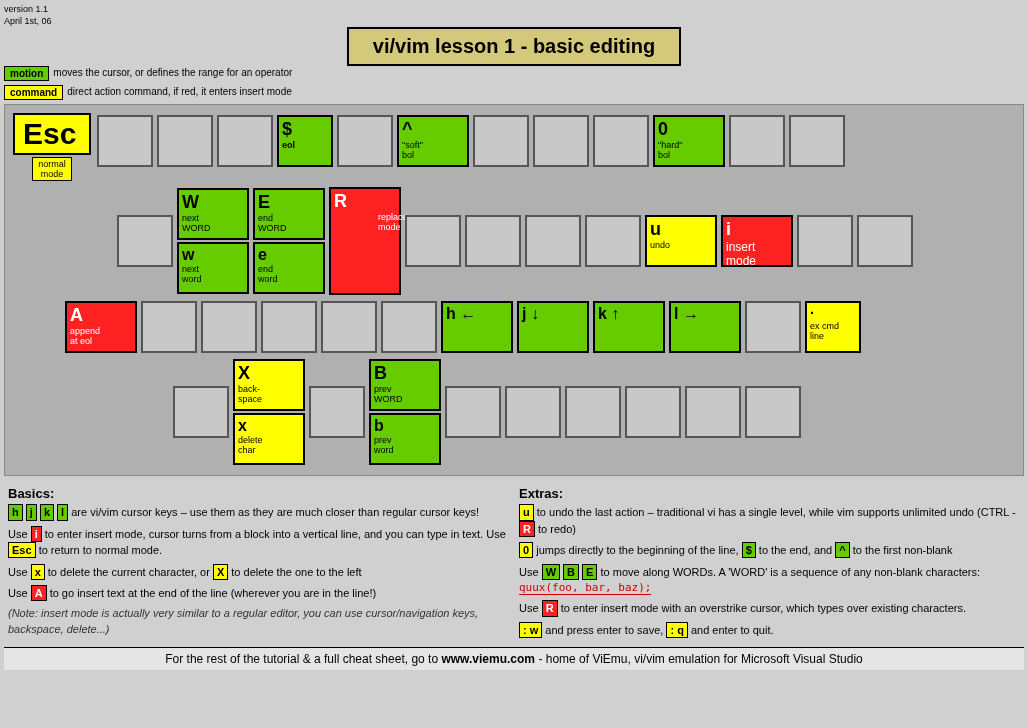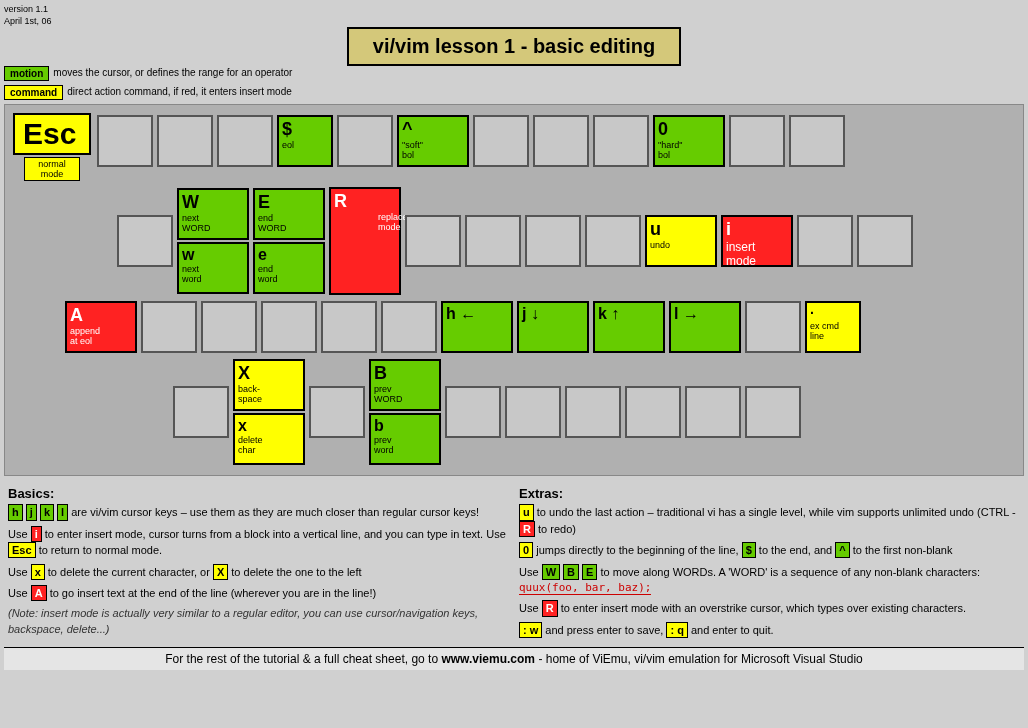--- a/index.html
+++ b/index.html
@@ -161,31 +161,31 @@
   </div>
 
   <div class="keyboard-area">
 
     <div style="display:flex; align-items:flex-start; margin-bottom:2px;">
 
       <div style="margin:2px 4px 2px 2px;">
         <div style="background:#ffff00; border:2px solid #000; padding:4px 8px; text-align:left; width:78px;">
           <div style="font-size:30px; font-weight:bold; line-height:1;">Esc</div>
         </div>
-        <div style="background:#ffff00; border:1px solid #000; font-size:9px; text-align:center; padding:1px 2px; width:56px; margin: 2px auto 0 auto;">normal<br>mode</div>
+        <div style="background:#ffff00; border:1px solid #000; font-size:9px; text-align:center; padding:1px 2px; width:40px; margin: 2px auto 0 auto;">normal<br>mode</div>
       </div>
 
       <div style="display:flex; align-items:center; flex-wrap:nowrap; margin-top:2px;">
         <div class="key key-gray"></div>
         <div class="key key-gray"></div>
         <div class="key key-gray"></div>
 
         <div class="key key-green" style="width:56px;height:52px;">
           <span style="font-size:18px;font-weight:bold;">$</span>
-          <span style="font-size:9px;">eol</span>
+          <span style="font-size:9px;font-weight:bold;">eol</span>
         </div>
 
         <div class="key key-gray"></div>
 
         <div class="key key-green" style="width:72px;height:52px;">
           <span style="font-size:18px;font-weight:bold;">^</span>
           <span style="font-size:9px;">"soft"<br>bol</span>
         </div>
 
         <div class="key key-gray"></div>

